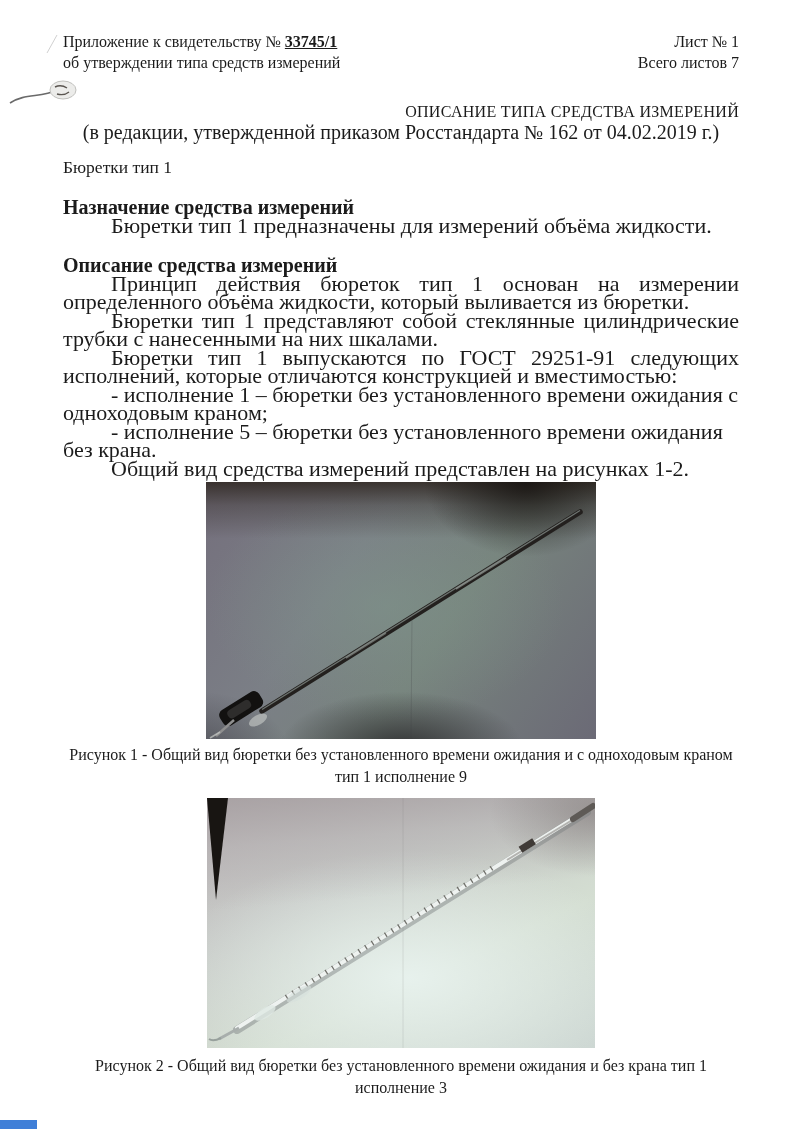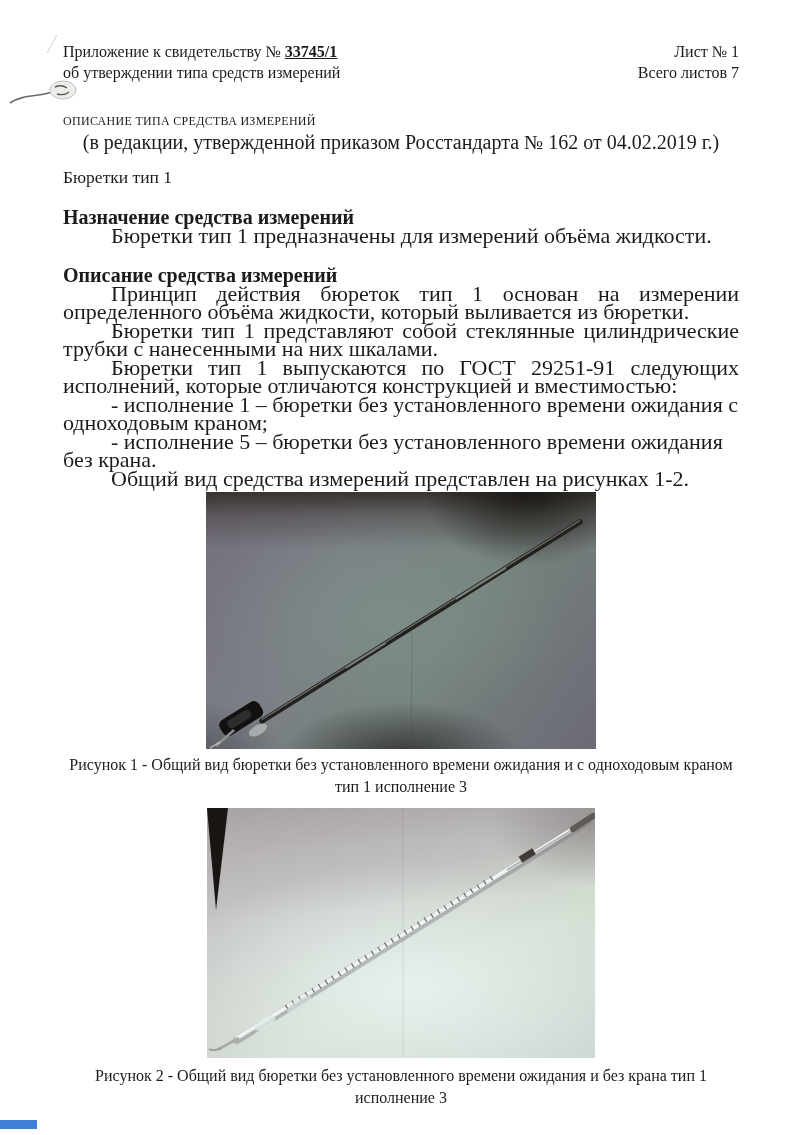--- a/index.html
+++ b/index.html
@@ -1,26 +1,26 @@
 <!DOCTYPE html>
 <html><head>
 <meta charset="utf-8">
 <style>
   html,body { margin:0; padding:0; background:#ffffff; }
   .page {
     position:relative; width:800px; height:1135px; background:#ffffff;
     font-family:"Liberation Serif", serif; color:#1b1b1b; overflow:hidden;
   }
-  .content { position:absolute; left:63px; top:41px; width:676px; }
+  .content { position:absolute; left:63px; top:31px; width:676px; }
 
   .header { display:flex; justify-content:space-between; font-size:16px; line-height:21px; }
   .header-right { text-align:right; }
   .cert-no { font-weight:bold; text-decoration:underline; }
 
-  .title    { text-align:left; margin-top:28px; font-size:12px; line-height:21px; letter-spacing:0.3px; }
+  .title    { text-align:right; margin-top:28px; font-size:16px; line-height:21px; letter-spacing:0.3px; }
   .subtitle { text-align:center; font-size:20px; line-height:21px; }
   .instrument { margin-top:13px; font-size:17.5px; line-height:22px; }
 
   .sec-heading { font-weight:bold; font-size:20px; line-height:18.5px; }
   .sh1 { margin-top:20px; }
   .sh2 { margin-top:21px; }
   p.body-p { margin:0; font-size:22px; line-height:18.5px; text-indent:48px; }
   p.just { text-align:justify; }
 
   .figure { position:relative; margin:0 auto; overflow:hidden; }
@@ -99,21 +99,21 @@
         <g transform="rotate(-32 36 226)">
           <rect x="12" y="217" width="46" height="18" rx="6" fill="#121110"></rect>
           <rect x="20" y="221" width="26" height="9" rx="4" fill="#2e2d2c"></rect>
         </g>
         <ellipse cx="52" cy="238" rx="10" ry="5" fill="#c9cdc9" opacity="0.6" transform="rotate(-30 52 238)"></ellipse>
         <line x1="28" y1="238" x2="10" y2="254" stroke="#8f8f8f" stroke-width="2.5"></line>
         <line x1="14" y1="250" x2="4" y2="256" stroke="#c9ccc8" stroke-width="1.5" opacity="0.7"></line>
         <line x1="206" y1="135" x2="205" y2="257" stroke="#3c3c40" stroke-width="1" opacity="0.22"></line>
       </svg>
     </div>
-    <div class="caption">Рисунок 1 - Общий вид бюретки без установленного времени ожидания и с одноходовым краном тип 1 исполнение 3</div>
+    <div class="caption">Рисунок 1 - Общий вид бюретки без установленного времени ожидания и с одноходовым краном тип 1 исполнение 9</div>
 
     <div class="figure fig2">
       <svg viewBox="0 0 388 250">
         <polygon points="0,0 21,0 9,102" fill="#181512"></polygon>
         <line x1="196" y1="0" x2="196" y2="250" stroke="#6e6e6e" stroke-width="1" opacity="0.16"></line>
         <line x1="380" y1="14" x2="30" y2="232" stroke="#7a7f80" stroke-width="8" opacity="0.45" stroke-linecap="round"></line>
         <line x1="380" y1="12" x2="30" y2="230" stroke="#eef2f0" stroke-width="4" stroke-linecap="round"></line>
         <line x1="285" y1="70" x2="78" y2="200" stroke="#55544e" stroke-width="5" stroke-dasharray="1.3 6.5" opacity="0.8"></line>
         <line x1="380" y1="13" x2="300" y2="62" stroke="#8d8a86" stroke-width="2" opacity="0.6"></line>
         <rect x="312" y="44" width="16" height="7" fill="#403b37" transform="rotate(-32 320 47)"></rect>

